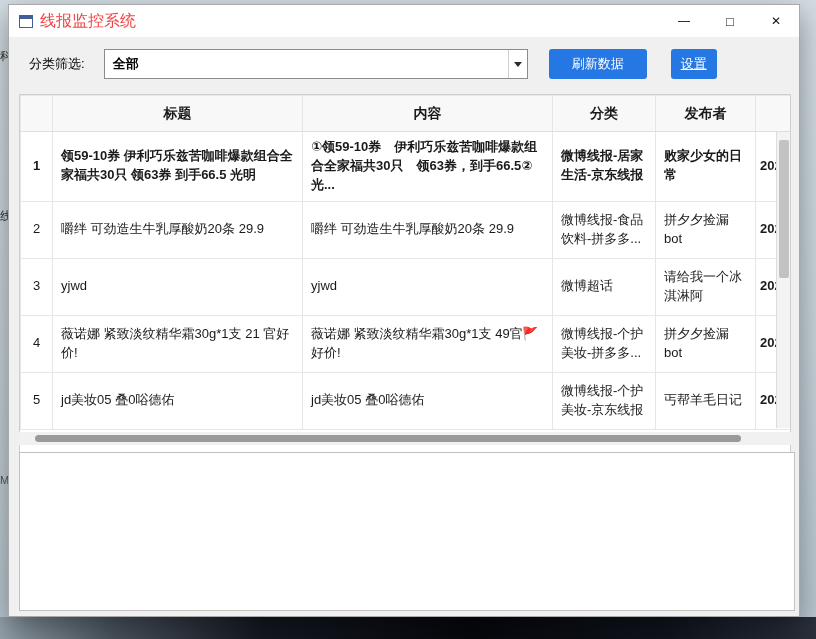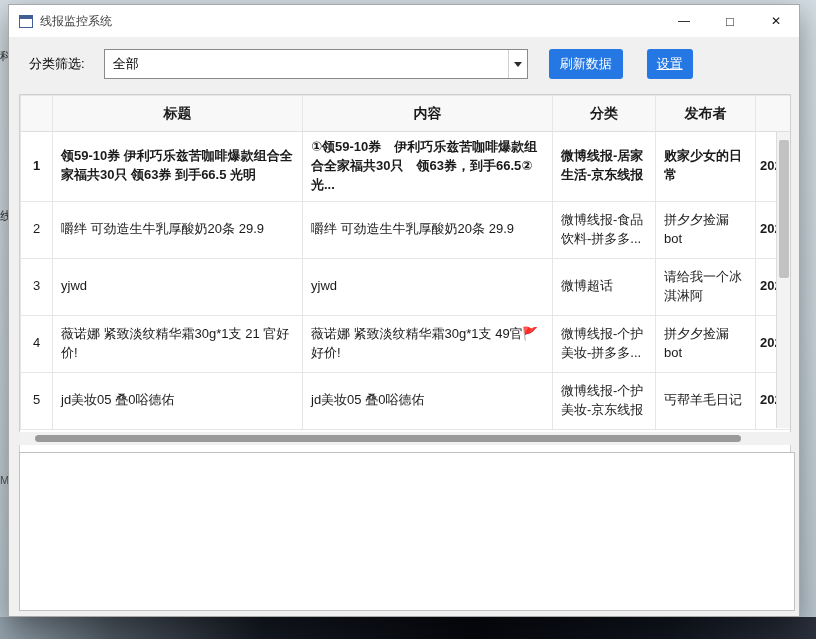--- a/index.html
+++ b/index.html
@@ -21,39 +21,39 @@
   }
   
   .window {
     position:absolute; left:8px; top:4px; width:792px; height:613px;
     background:#f0f0f0; border:1px solid #a9a9a9;
     box-shadow:0 10px 28px rgba(0,0,0,.38);
   }
   .titlebar { height:32px; background:#ffffff; display:flex; align-items:center; }
   .app-icon { width:14px; height:13px; margin:0 7px 0 10px; border:1px solid #3f5f96; background:#fff; position:relative; }
   .app-icon::before { content:""; position:absolute; left:0; top:0; right:0; height:3px; background:#3f5f96; }
-  .title-text { font-size:12px; color:#404040; }
+  .title-text { font-size:16px; color:#ef4444; }
   .win-controls { margin-left:auto; display:flex; height:100%; }
   .win-btn { width:46px; height:100%; display:flex; align-items:center; justify-content:center; font-size:12px; color:#111; cursor:default; }
   .win-btn.max { font-size:13px; }
   
   .toolbar { display:flex; align-items:center; height:46px; padding:8px 10px 0 20px;gap:11px; }
   .filter-label { font-size:13px; white-space:nowrap; }
   .combo {
     flex:0 0 424px; height:30px; margin-left:8px; background:#fff;
-    border:1px solid #8a8a8a; display:flex; align-items:center;
+    border:1px solid #8a8a8a; display:flex; align-items:center;font-weight:bold;
   }
   .combo-value { flex:1; padding-left:8px; font-size:13px; }
   .combo-arrow-btn { width:19px; height:100%; border-left:1px solid #d0d0d0; display:flex; align-items:center; justify-content:center; }
   .combo-arrow { width:0; height:0; border-left:4px solid transparent; border-right:4px solid transparent; border-top:5px solid #2b2b2b; }
   .btn {
     height:30px; border:none; color:#fff; font-size:13px; border-radius:3px;
     font-family:inherit; cursor:default; white-space:nowrap;
   }
-  .btn-refresh { margin-left:10px; padding:0 11px;text-align:right; }
+  .btn-refresh { margin-left:10px; padding:0 23px;text-align:right; }
   .btn-settings { margin-left:13px; padding:0 10px;text-decoration:underline; }
   .last-update { margin-left:9px; font-size:14px; white-space:nowrap; }
   
   .table-area {
     position:absolute; left:10px; top:89px; width:772px; height:425px;
     background:#fff; border:1px solid #cfcfcf; overflow:hidden;
   }
   table { border-collapse:collapse; table-layout:fixed; width:795px; }
   th, td { border:1px solid #e6e6e6; font-size:13px; vertical-align:middle; }
   thead th { background:#f8f8f8; font-weight:bold; font-size:14px; height:36px; text-align:center; color:#1a1a1a; border-bottom:1px solid #dedede; }

